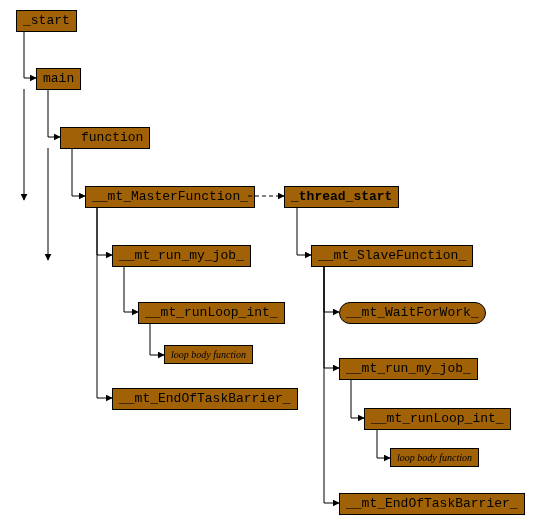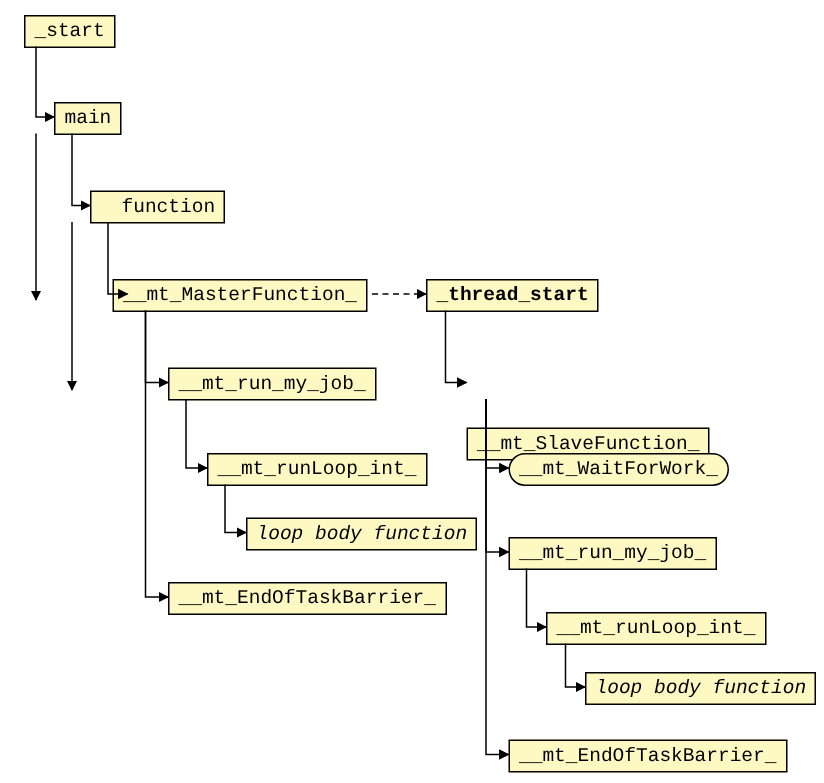--- a/index.html
+++ b/index.html
@@ -9,55 +9,55 @@
     height: 522px;
     background: #fff;
     font-family: "Courier New", Courier, monospace;
     font-size: 13px;
     color: #000;
     overflow: hidden;
   }
   .node {
     position: absolute;
     border: 1px solid #000;
-    background: #fef9c3;
+    background: #a16207;
     padding: 3px 6px;
     white-space: nowrap;
     line-height: 1.1;
     box-sizing: border-box;
   }
   .node.italic {
     font-style: italic;
-    font-family: Liberation Mono, monospace;
-    font-size: 13px;
+    font-family: Liberation Serif, serif;
+    font-size: 10px;
   }
   svg.edges {
     position: absolute;
     left: 0;
     top: 0;
     width: 549px;
     height: 522px;
     pointer-events: none;
   }
 </style>
 </head>
 <body>
 
 <div id="n-start" class="node" style="left:16px;  top:10px;">_start</div>
 <div id="n-main" class="node" style="left:36px;  top:68px;font-family:Liberation Mono, monospace;">main</div>
 <div id="n-function" class="node" style="left:60px;  top:127px;padding-left:20px;">function</div>
-<div id="n-master" class="node" style="left:75px;  top:186px;">__mt_MasterFunction_</div>
+<div id="n-master" class="node" style="left:85px;  top:186px;">__mt_MasterFunction_</div>
 <div id="n-threadstart" class="node" style="left:284px; top:186px;font-weight:bold;">_thread_start</div>
 
 <div id="n-runjob-l" class="node" style="left:112px; top:245px;">__mt_run_my_job_</div>
 <div id="n-runloop-l" class="node" style="left:138px; top:302px;">__mt_runLoop_int_</div>
 <div id="n-loopbody-l" class="node italic" style="left:164px; top:345px;">loop body function</div>
 <div id="n-endbarrier-l" class="node" style="left:112px; top:388px;">__mt_EndOfTaskBarrier_</div>
 
-<div id="n-slave" class="node" style="left:311px; top:245px;margin-top:40px;">__mt_SlaveFunction_</div>
+<div id="n-slave" class="node" style="left:311px; top:245px;">__mt_SlaveFunction_</div>
 <div id="n-wait" class="node" style="left:339px; top:302px;border-radius:11px;">__mt_WaitForWork_</div>
 <div id="n-runjob-r" class="node" style="left:339px; top:358px;">__mt_run_my_job_</div>
 <div id="n-runloop-r" class="node" style="left:364px; top:408px;">__mt_runLoop_int_</div>
 <div id="n-loopbody-r" class="node italic" style="left:390px; top:448px;">loop body function</div>
 <div id="n-endbarrier-r" class="node" style="left:339px; top:493px;">__mt_EndOfTaskBarrier_</div>
 
 <svg class="edges" xmlns="http://www.w3.org/2000/svg">
   <defs>
     <marker id="arrow" viewBox="0 0 10 10" refX="9" refY="5" markerWidth="7" markerHeight="7" orient="auto-start-reverse">
       <path d="M 0 0 L 10 5 L 0 10 z" fill="#000"></path>

